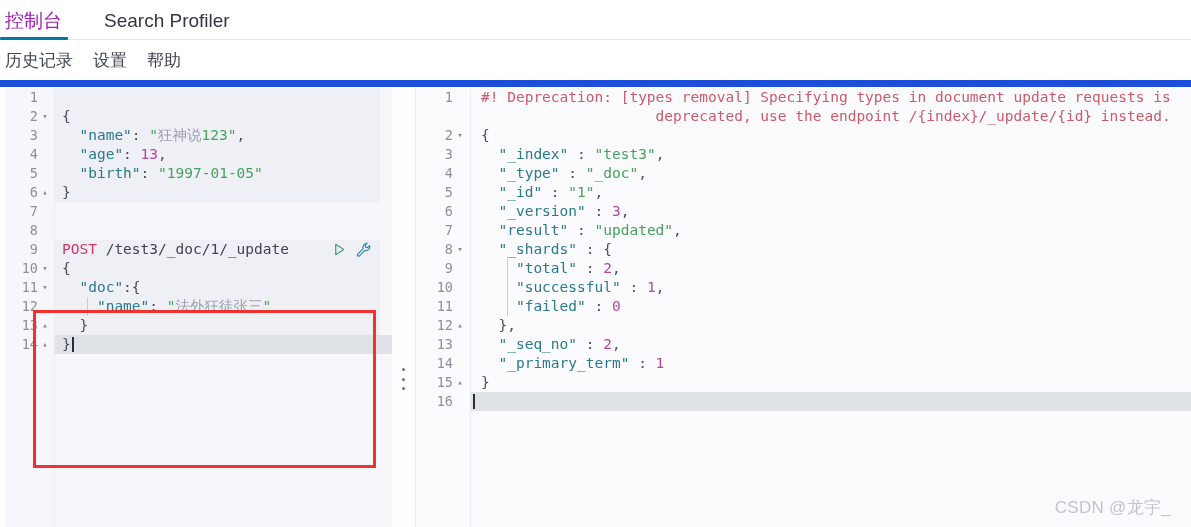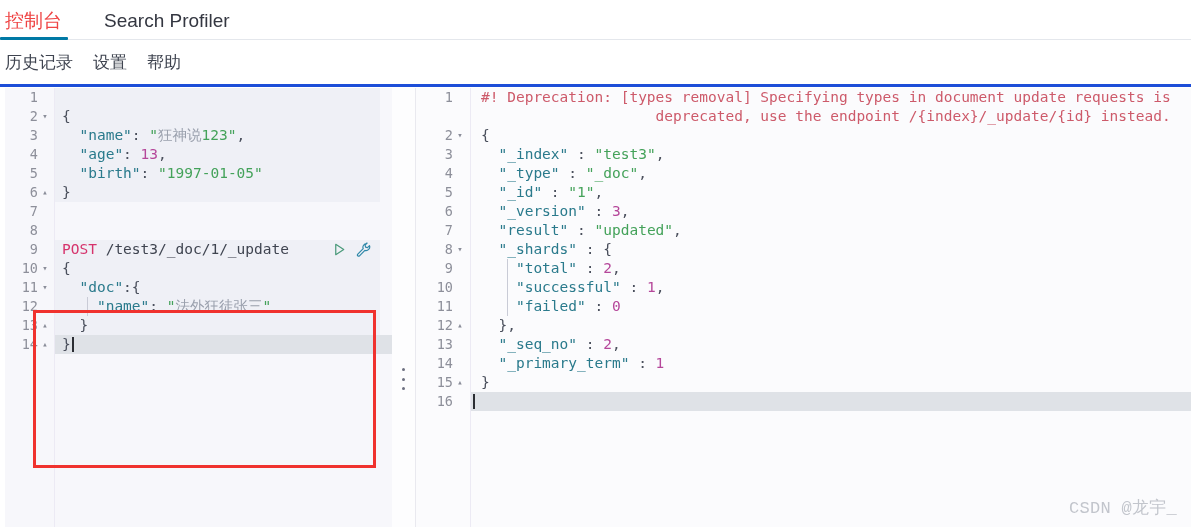--- a/index.html
+++ b/index.html
@@ -23,31 +23,31 @@
     padding: 0 14px 9px 4px;
     font-size: 19px;
     color: #343741;
     line-height: 1;
     white-space: nowrap;
     cursor: pointer;
   }
   .tab.cjk { font-size: 19px; }
   .tab:first-child { padding-left: 5px; padding-right: 22px; }
   .tab + .tab { margin-left: 16px; text-align: right; }
-  .tab.active { color: #ef4444; }
+  .tab.active { color: #a21caf; }
   .tab.active::after {
     content: ""; position: absolute; left: 0; right: 16px; bottom: -1px;
     height: 3px; background: #0079a5; border-radius: 1px;
   }
 
   
   .subnav {
     position: absolute; left: 0; top: 41px; width: 1191px; height: 46px;
     display: flex; align-items: center;
-    border-bottom: 3px solid #1d4ed8;
+    border-bottom: 7px solid #1d4ed8;
     background: #fff;
     padding-left: 5px;
   }
   .subnav-item {
     font-size: 17px; color: #3f4450; margin-right: 20px;
     cursor: pointer; white-space: nowrap;
   }
 
   
   .console {
@@ -149,22 +149,22 @@
   
   .annotation-box {
     position: absolute;
     left: 33px; top: 222px; width: 343px; height: 158px;
     border: 3px solid #f0322e;
     pointer-events: none;
   }
 
   
   .watermark {
-    position: absolute; right: 14px; bottom: 8px;
-    font-family: Liberation Mono, monospace;
+    position: absolute; right: 20px; bottom: 8px;
+    font-family: Liberation Sans, sans-serif;
     font-size: 17px; color: #c2c5cc; letter-spacing: .3px;
     user-select: none;
   }
 </style>
 </head>
 <body>
 
 <div class="app">
 
   <div class="tabbar">

